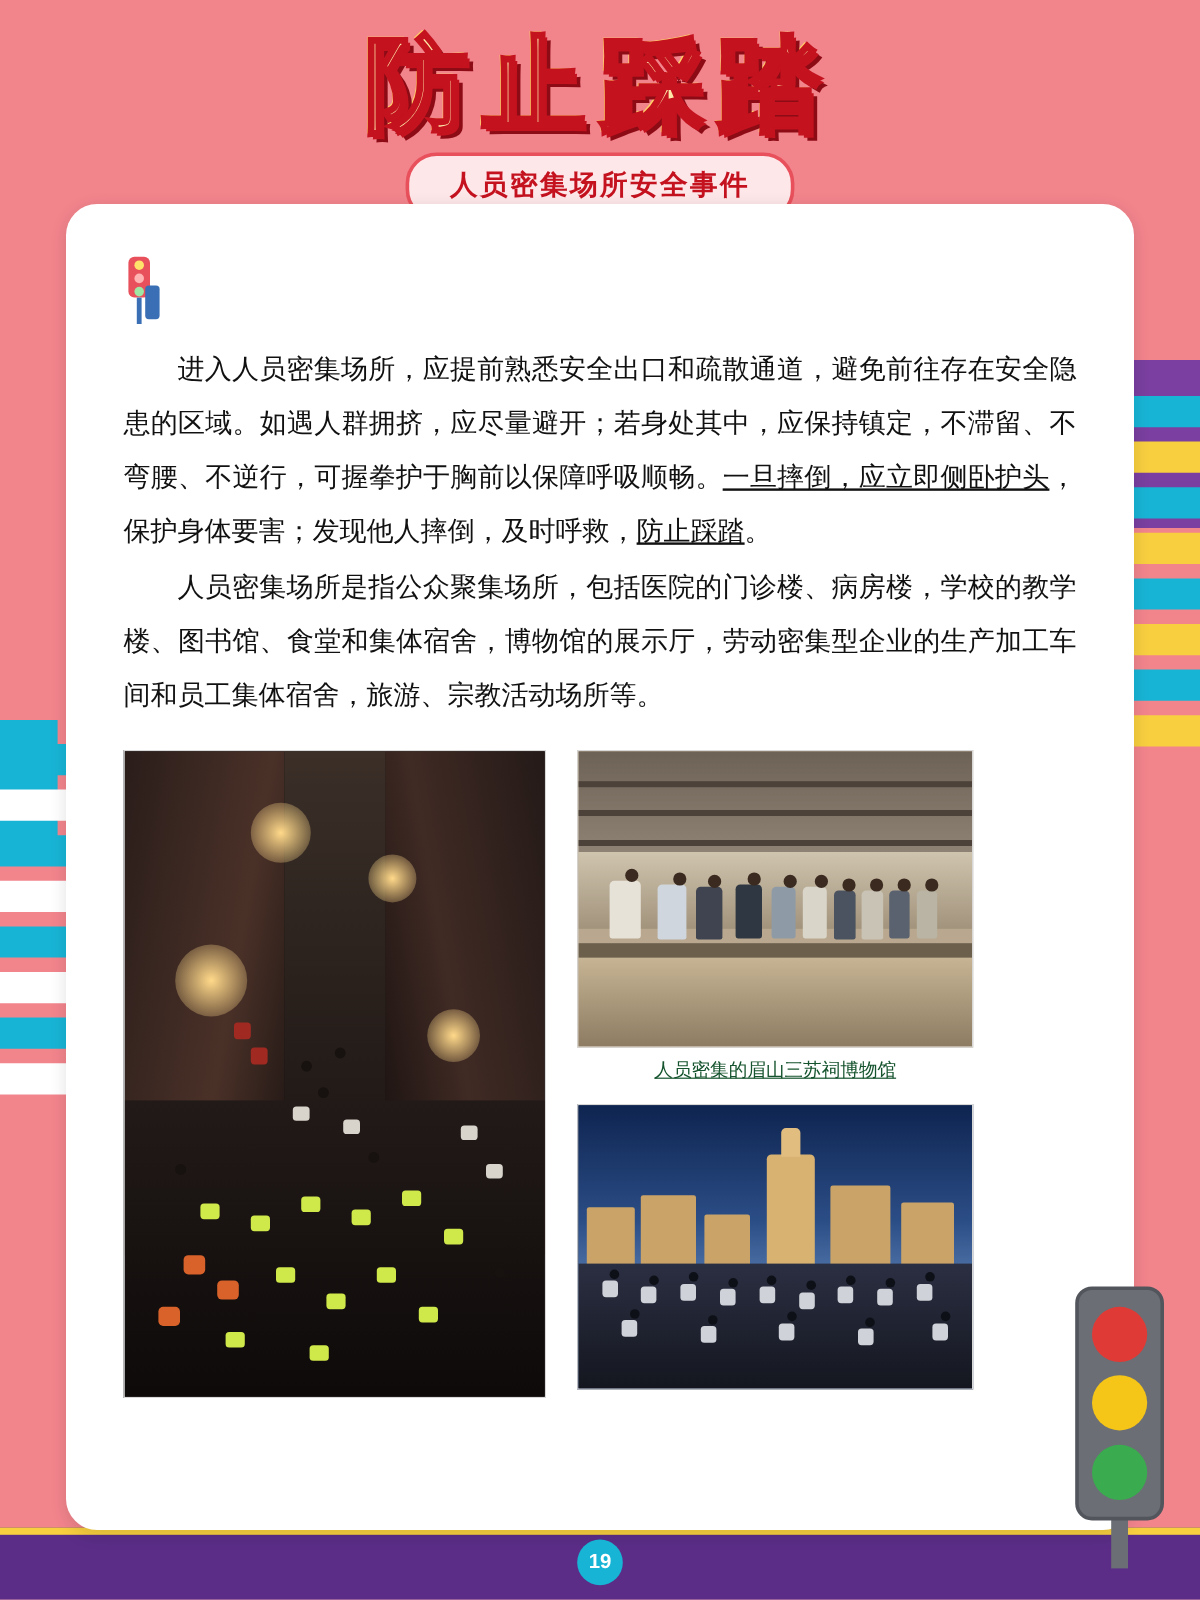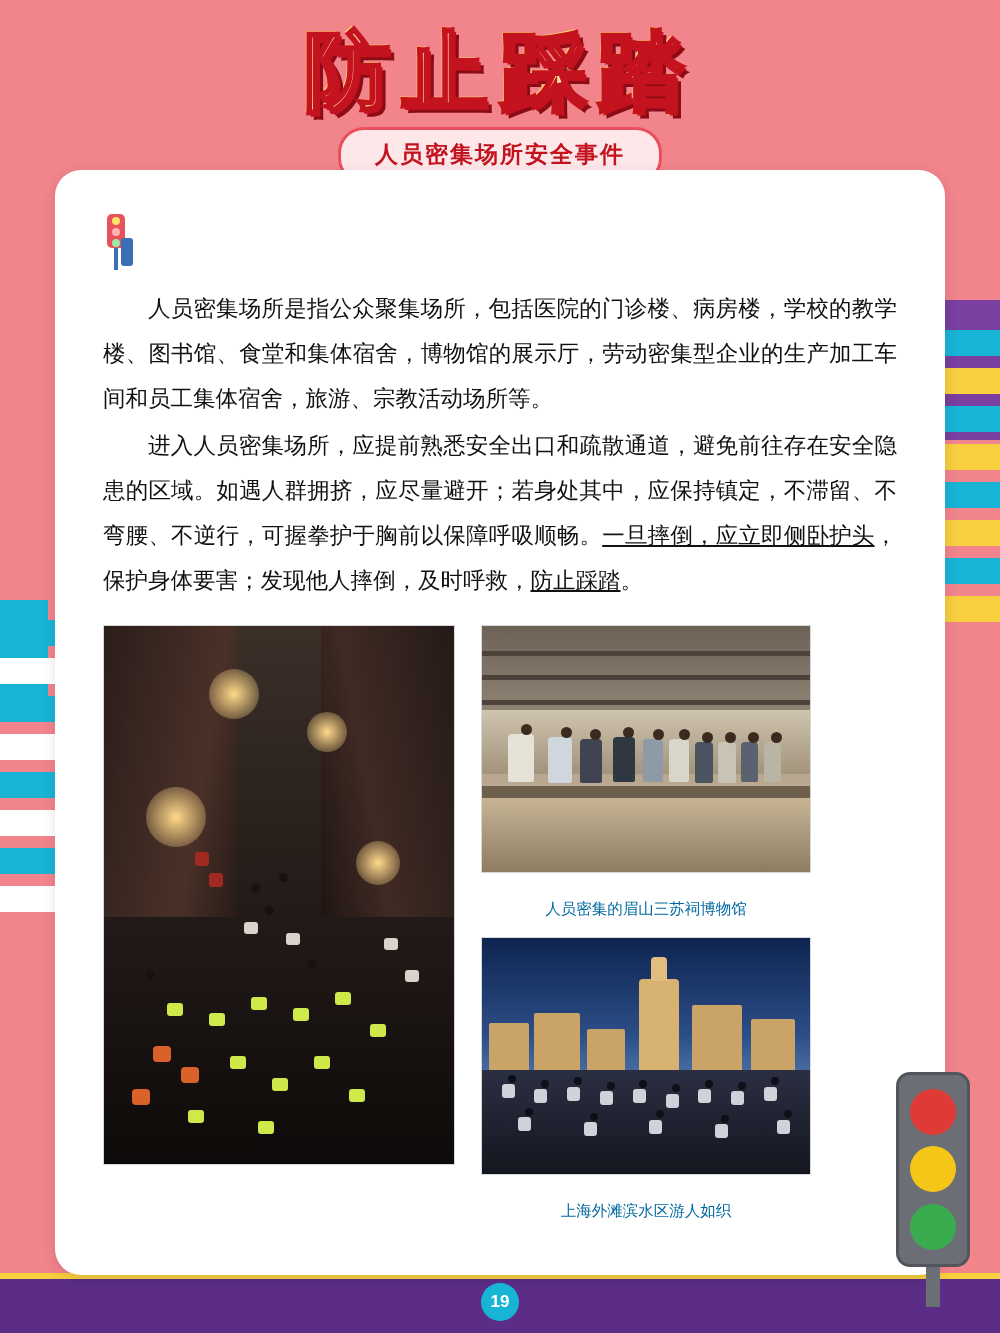--- a/index.html
+++ b/index.html
@@ -156,23 +156,24 @@
 
   .photo {
     width: 100%;
     border: 1px solid #d8d8d8;
     position: relative;
     overflow: hidden;
   }
   .cap {
     font-family: "DejaVu Serif", "Liberation Serif", serif;
     font-size: 15.5px;
-    color: #0369a1;
+    color: #14532d;
     line-height: 24px;
-    margin-top: 24px;
+    margin-top: 7px;
+    text-decoration: underline;
   }
   .cap.center { text-align: center; }
 
   
   .ph1 { height: 540px; background:#14100f; }
   .ph1 .alley {
     position:absolute; left:38%; top:0; width:24%; height:70%;
     background: linear-gradient(#3b2f28, #1a1412);
   }
   .ph1 .wallL { position:absolute; left:0; top:0; width:38%; height:78%;
@@ -287,22 +288,22 @@
           <i style="background:#ffe36b"></i>
           <i style="background:#ffb3b3"></i>
           <i style="background:#9ee7a5"></i>
         </div>
       <div class="tl-pole"></div>
       <div class="tl-person"></div>
     </div>
   </div>
 
   <div class="body-text">
+    <p><span>进入人员密集场所，应提前熟悉安全出口和疏散通道，避免前往存在安全隐患的区域。如遇人群拥挤，应尽量避开；若身处其中，应保持镇定，不滞留、不弯腰、不逆行，可握拳护于胸前以保障呼吸顺畅。</span><span class="u">一旦摔倒，应立即侧卧护头</span><span>，保护身体要害；发现他人摔倒，及时呼救，</span><span class="u">防止踩踏</span><span>。</span></p>
     <p>人员密集场所是指公众聚集场所，包括医院的门诊楼、病房楼，学校的教学楼、图书馆、食堂和集体宿舍，博物馆的展示厅，劳动密集型企业的生产加工车间和员工集体宿舍，旅游、宗教活动场所等。</p>
-    <p><span>进入人员密集场所，应提前熟悉安全出口和疏散通道，避免前往存在安全隐患的区域。如遇人群拥挤，应尽量避开；若身处其中，应保持镇定，不滞留、不弯腰、不逆行，可握拳护于胸前以保障呼吸顺畅。</span><span class="u">一旦摔倒，应立即侧卧护头</span><span>，保护身体要害；发现他人摔倒，及时呼救，</span><span class="u">防止踩踏</span><span>。</span></p>
   </div>
 
   <div class="figs">
 
     <div class="col-left">
       <div class="photo ph1">
         <div class="wallL"></div>
           <div class="wallR"></div>
           <div class="alley"></div>
         <div class="lamp" style="left:30%;top:8%;width:50px;height:50px;"></div>
@@ -407,21 +408,20 @@
             <div class="h3" style="left:13%;top:72%"></div>
           <div class="b3" style="left:31%;top:78%"></div>
             <div class="h3" style="left:33%;top:74%"></div>
           <div class="b3" style="left:51%;top:77%"></div>
             <div class="h3" style="left:53%;top:73%"></div>
           <div class="b3" style="left:71%;top:79%"></div>
             <div class="h3" style="left:73%;top:75%"></div>
           <div class="b3" style="left:90%;top:77%"></div>
             <div class="h3" style="left:92%;top:73%"></div>
         </div>
-        <div class="cap center">上海外滩滨水区游人如织</div>
       </div>
 
     </div>
   </div>
 </div>
 
 <div class="traffic-pole"></div>
 <div class="traffic">
   <div class="bulb" style="background:#e03a36"></div>
   <div class="bulb" style="background:#f5c518"></div>

